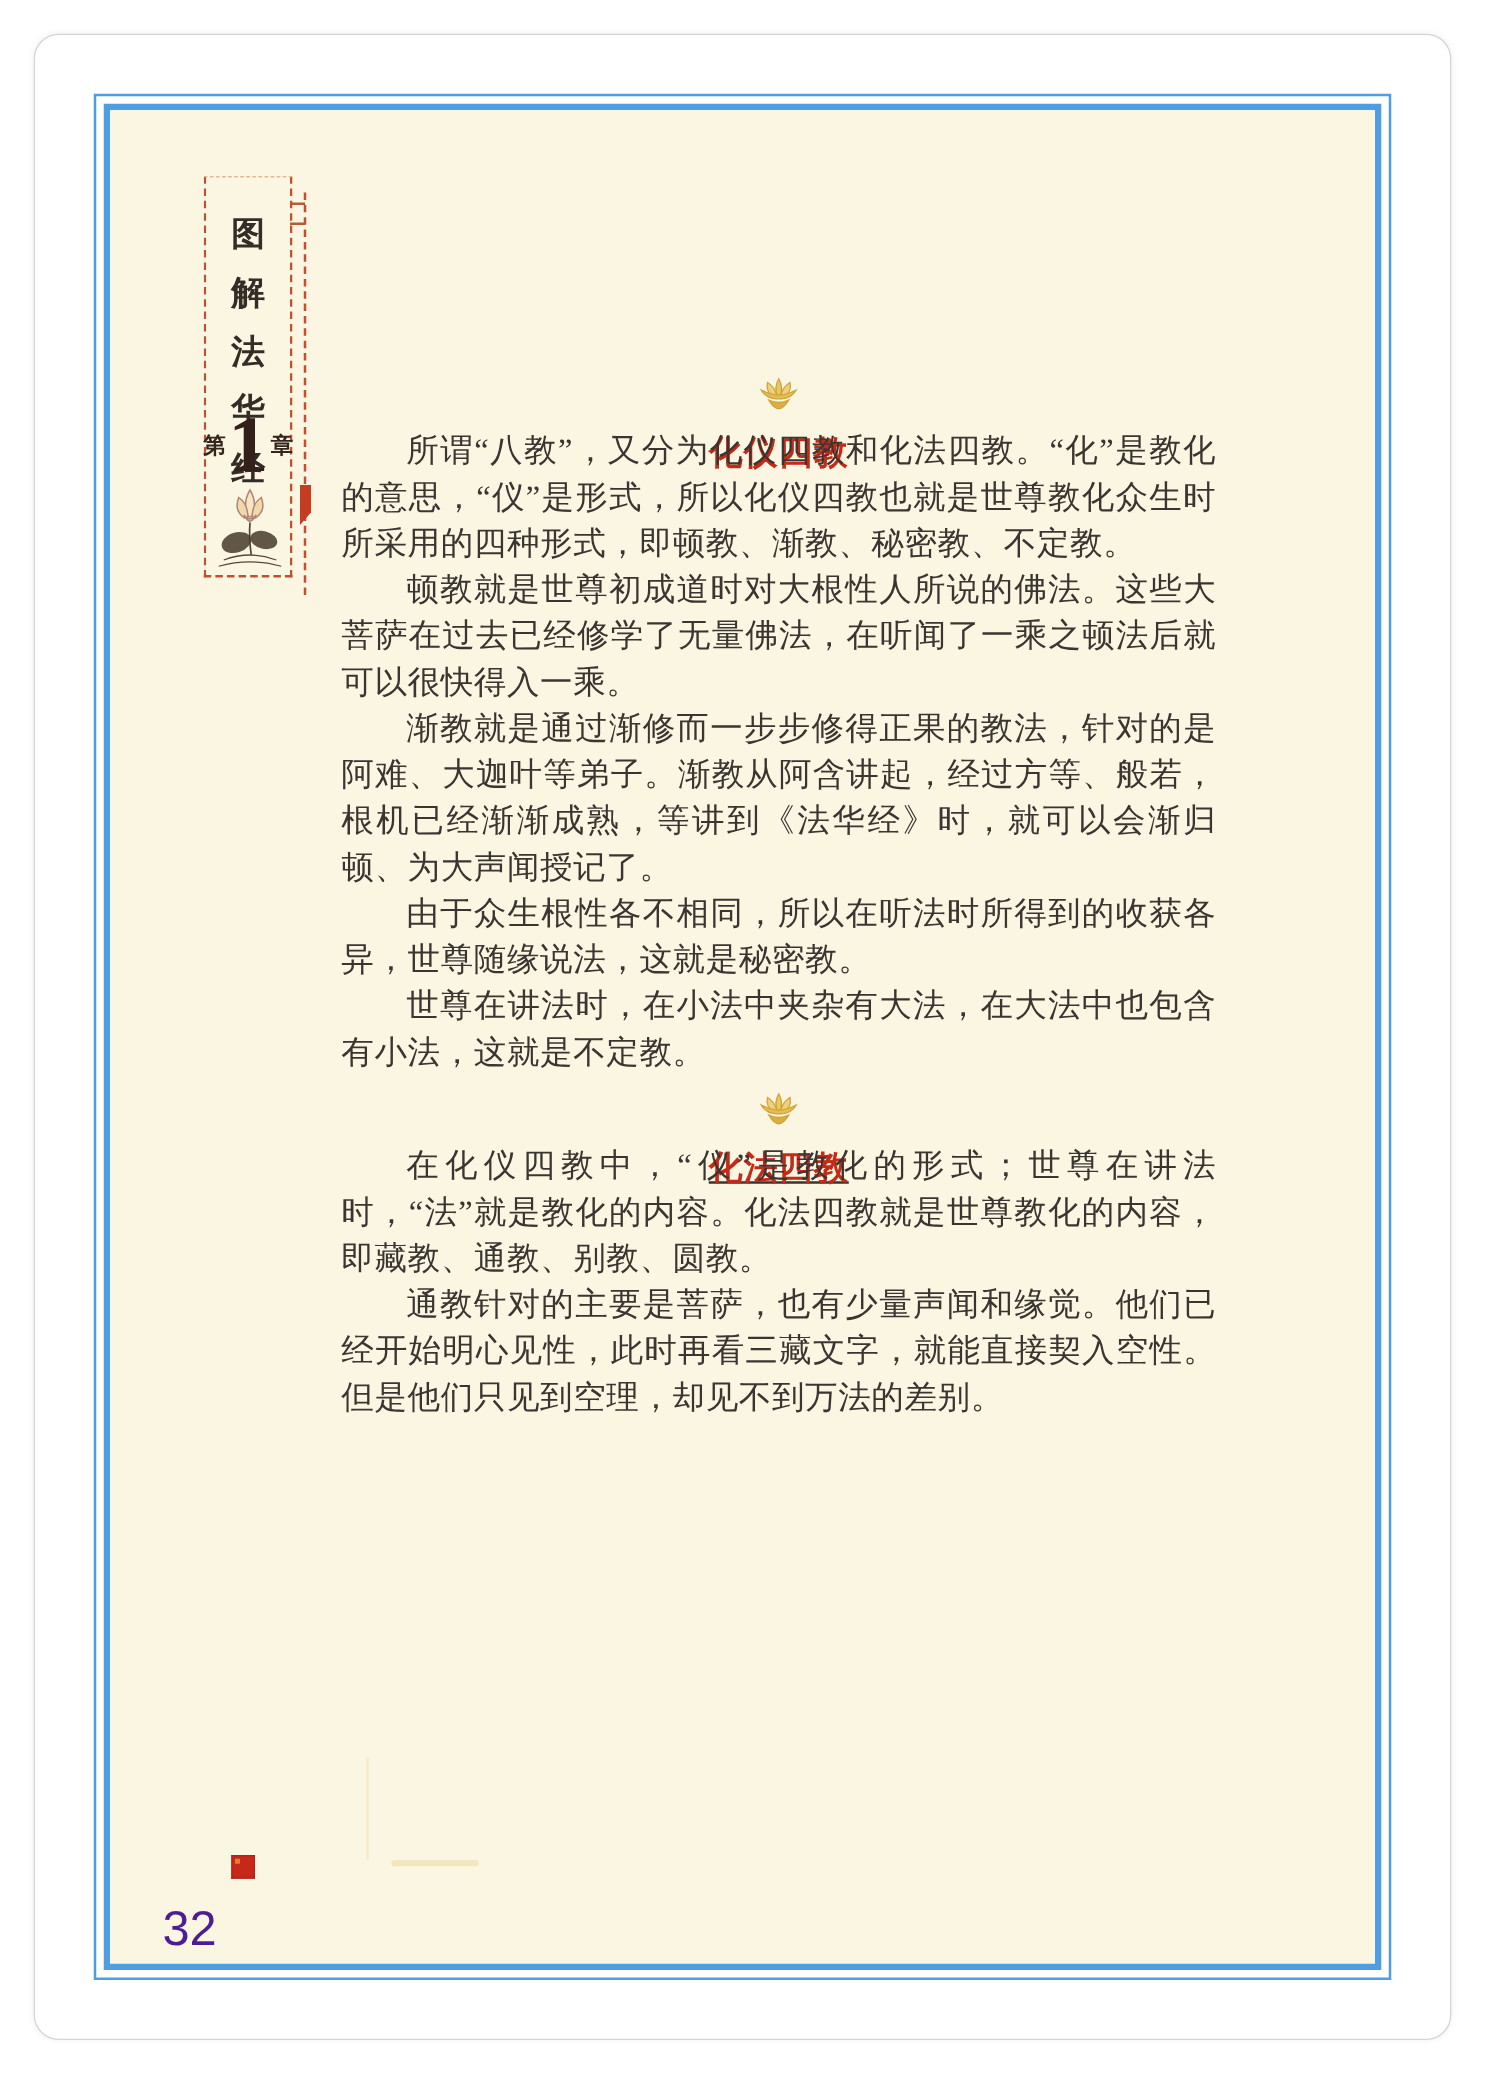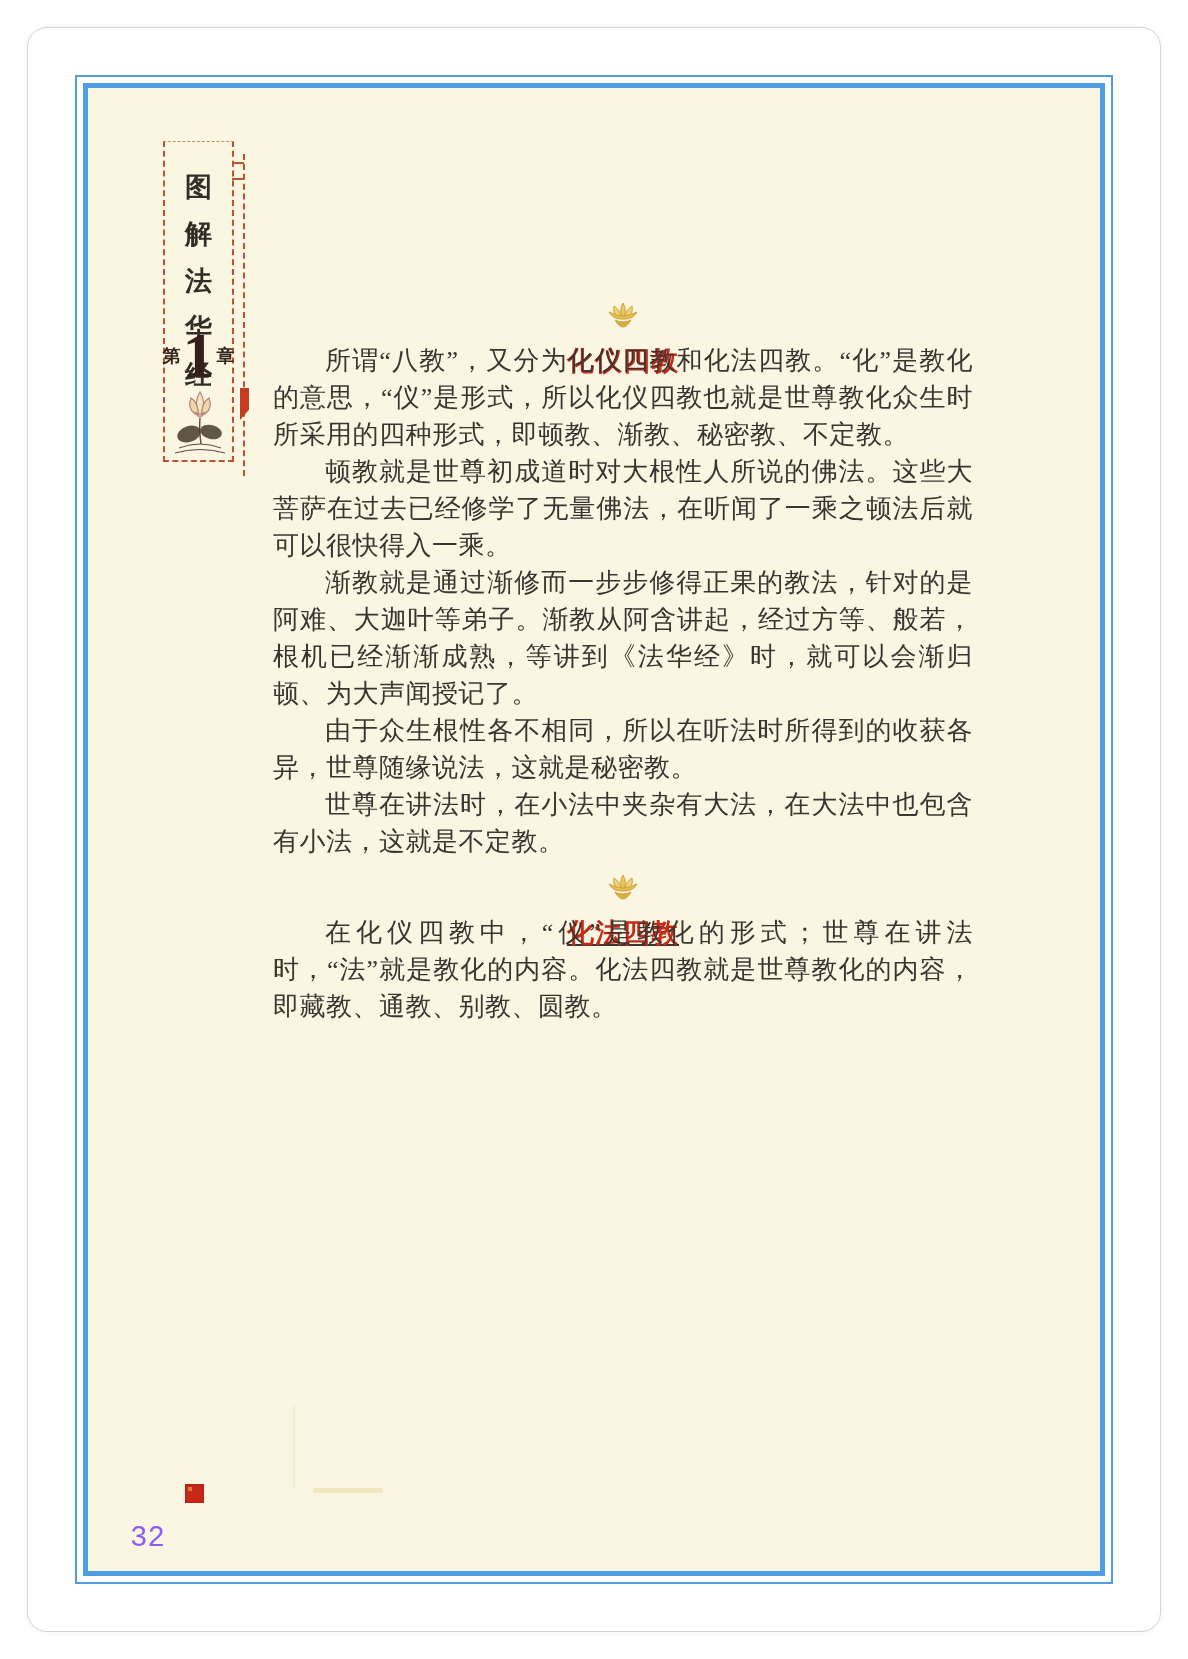--- a/index.html
+++ b/index.html
@@ -41,22 +41,22 @@
         text-indent:2em;letter-spacing:0.5px;word-break:break-all;}
 
   
   .wm-line-v{position:absolute;left:205px;top:1318px;width:2px;height:82px;background:#f3ecc9;}
   .wm-line-h{position:absolute;left:225px;top:1400px;width:70px;height:5px;background:#f2e8bd;
         border-radius:3px;}
   .seal{position:absolute;left:97px;top:1396px;width:19px;height:19px;background:#c8281a;
         box-shadow:inset 0 0 2px #8e1208;}
   .seal::after{content:"";position:absolute;left:3px;top:3px;width:4px;height:4px;
         background:#e8a13c;opacity:.7;}
-  .page-number{position:absolute;left:42px;top:1434px;font-size:29px;color:#8b5cf6;
-        font-family:Liberation Mono, monospace;}
+  .page-number{position:absolute;left:42px;top:1434px;font-size:39px;color:#4c1d95;
+        font-family:Liberation Sans, sans-serif;}
 </style>
 </head>
 <body>
 
 <div class="canvas">
   <div class="card">
     <div class="frame-outer"></div>
     <div class="page">
       <div class="page-inner">
 
@@ -121,20 +121,21 @@
                     <path d="M18 3 Q14 10 17 17 Q18 19 19 17 Q22 10 18 3 Z"></path>
                     <path d="M9 6 Q7 14 15 18 Q18 19 16 15 Q14 9 9 6 Z" fill="#eed27a"></path>
                     <path d="M27 6 Q29 14 21 18 Q18 19 20 15 Q22 9 27 6 Z" fill="#eed27a"></path>
                     <path d="M4 12 Q8 19 16 19 L20 19 Q28 19 32 12 Q24 16 18 16 Q12 16 4 12 Z" fill="#e4bd50"></path>
                     <path d="M10 20 Q18 24 26 20 Q22 27 18 27 Q14 27 10 20 Z" fill="#dcae3f"></path>
                   </g>
                 </svg></span>
               <span class="htext">化法四教</span>
             </div>
             <p>在化仪四教中，“仪”是教化的形式；世尊在讲法时，“法”就是教化的内容。化法四教就是世尊教化的内容，即藏教、通教、别教、圆教。</p>
+            <p>通教针对的主要是菩萨，也有少量声闻和缘觉。他们已经开始明心见性，此时再看三藏文字，就能直接契入空性。但是他们只见到空理，却见不到万法的差别。</p>
           </main>
 
         <div class="wm-line-v"></div>
         <div class="wm-line-h"></div>
         <div class="seal"></div>
         <div class="page-number">32</div>
 
       </div>
     </div>
   </div>

